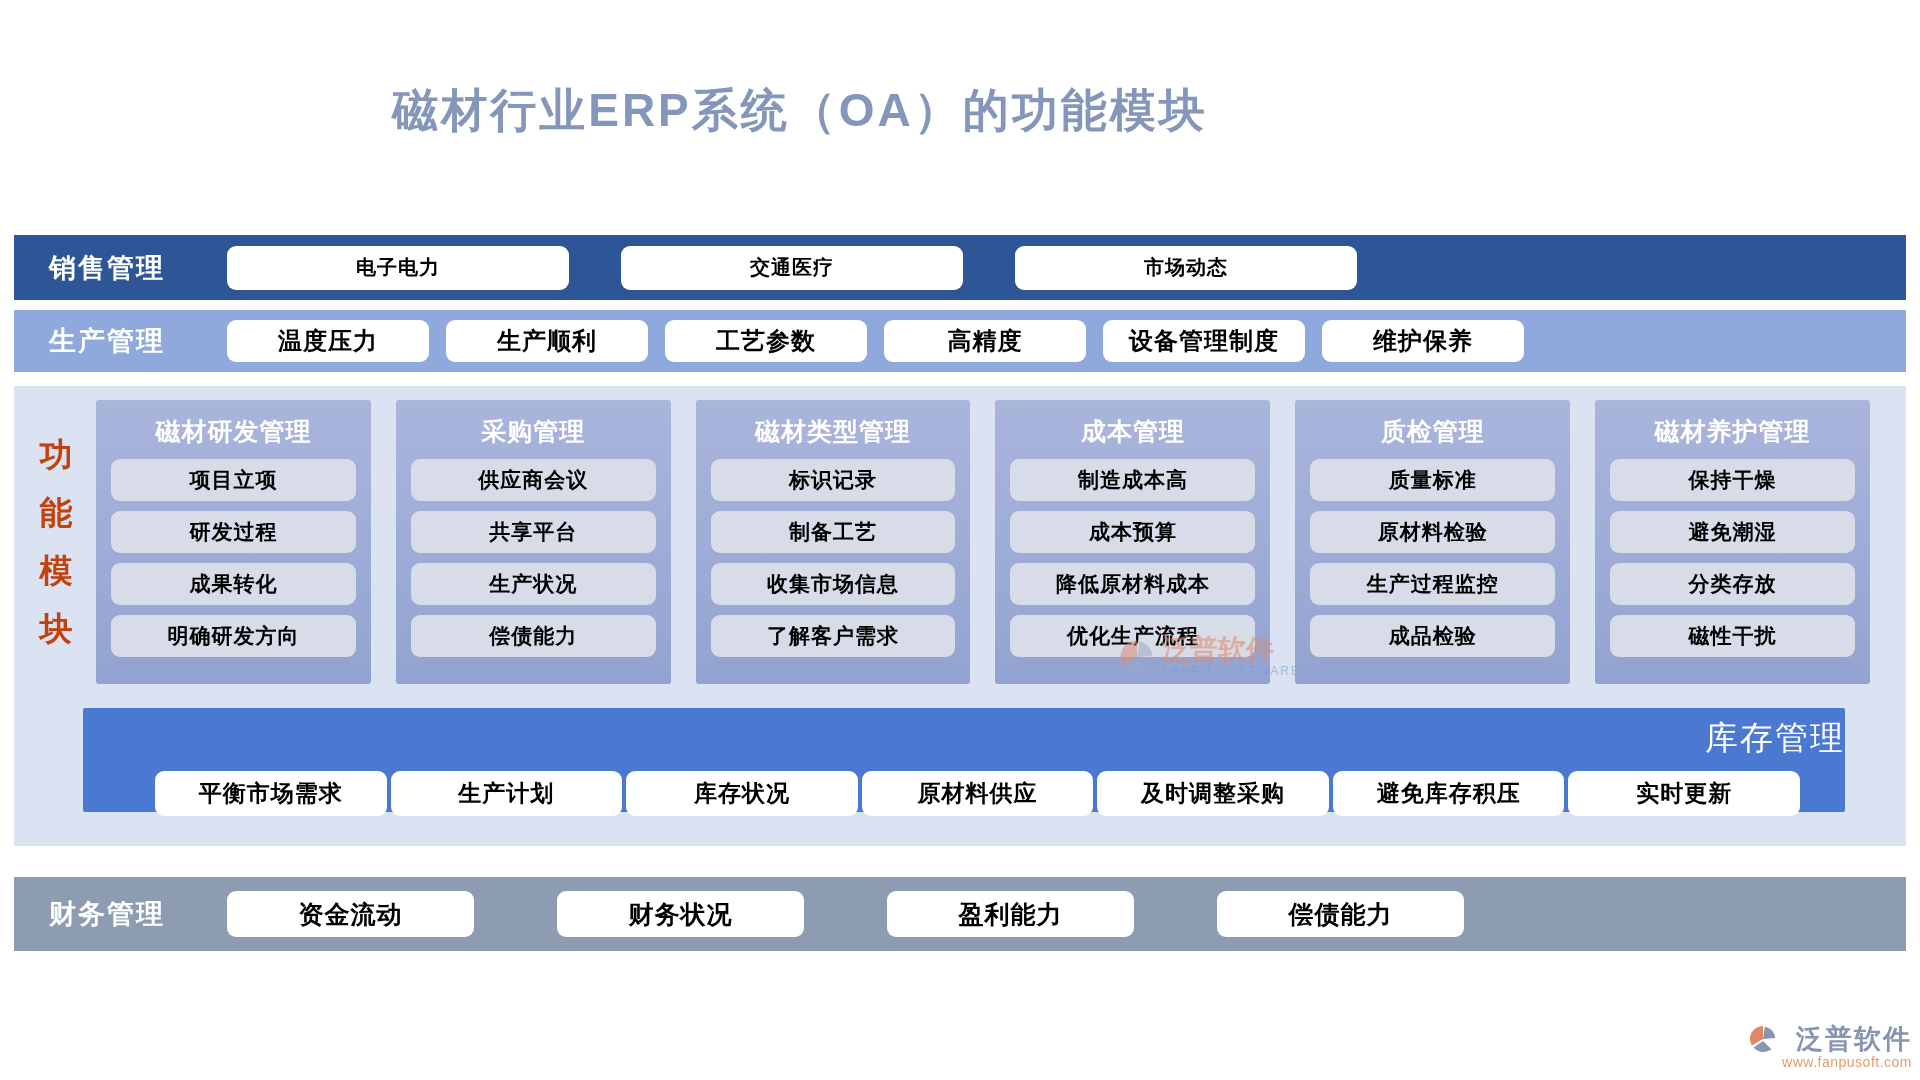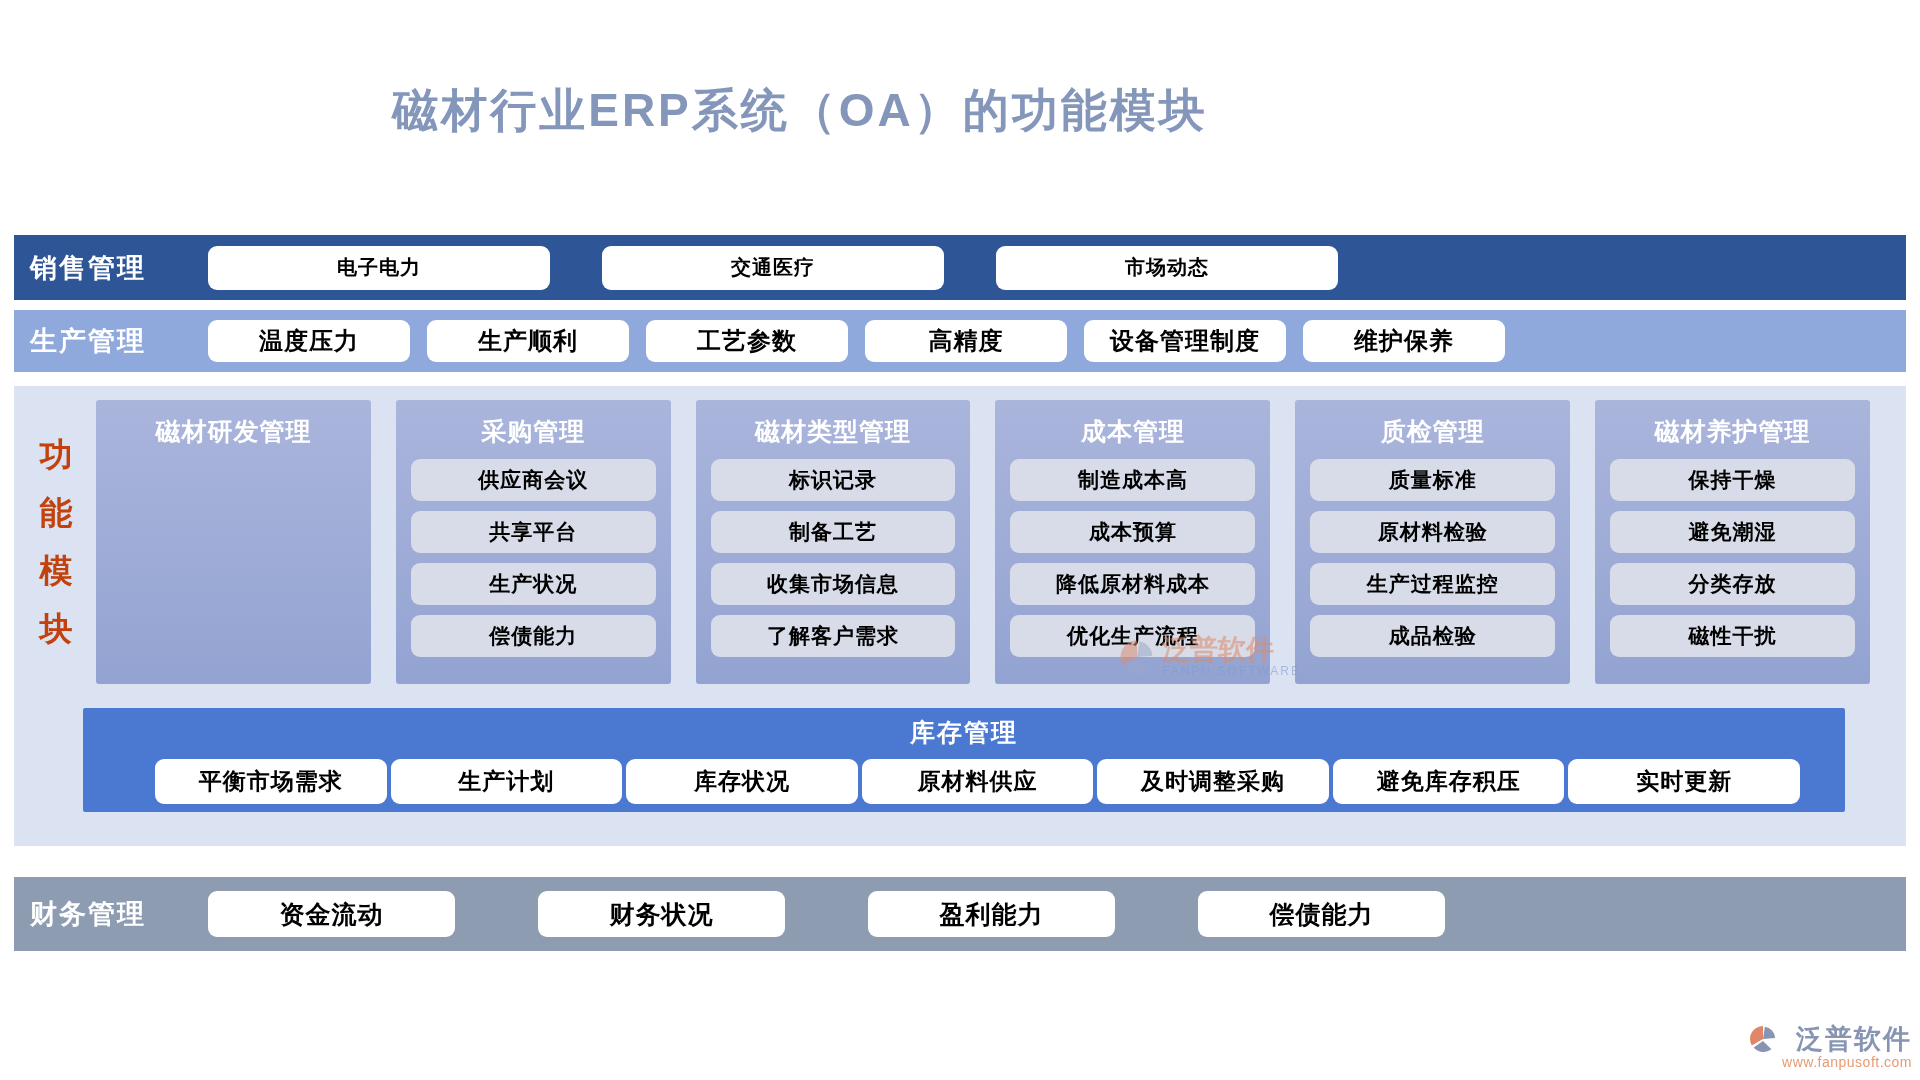--- a/index.html
+++ b/index.html
@@ -14,21 +14,21 @@
   }
   
   .band{
     position:absolute;left:14px;width:1892px;box-sizing:border-box;
     display:flex;align-items:center;
   }
   .band-sales{top:235px;height:65px;background:var(--sales-band,#2e5596);}
   .band-production{top:310px;height:62px;background:var(--production-band,#8fa9dc);}
   .band-finance{top:877px;height:74px;background:var(--finance-band,#8e9cb2);}
   .band-label{
-    flex:none;width:178px;padding-left:16px;color:#ffffff;
+    flex:none;width:178px;padding-left:35px;color:#ffffff;
     font-size:27px;font-weight:bold;letter-spacing:2px;
   }
   .pill{
     background:#ffffff;border:none;border-radius:9px;
     font-weight:bold;color:#000000;font-family:inherit;cursor:pointer;
     letter-spacing:1px;
   }
   .sales-buttons{display:flex;gap:52px;}
   .sales-buttons .pill{width:342px;height:44px;font-size:20px;}
   .prod-buttons{display:flex;gap:17px;justify-content:space-between;}
@@ -63,21 +63,21 @@
   .col-item{
     background:var(--item-bg,#d7dce8);border:none;border-radius:9px;
     height:42px;font-size:21px;font-weight:bold;color:#000000;
     font-family:inherit;cursor:pointer;letter-spacing:1px;
   }
   .inventory{
     position:absolute;left:69px;top:322px;width:1762px;height:104px;
     background:var(--inventory-band,#4b79d2);border-radius:2px;
   }
   .inv-title{
-    text-align:center;color:#ffffff;font-size:25px;font-weight:bold;
+    text-align:right;color:#ffffff;font-size:33px;font-weight:normal;
     margin-top:8px;letter-spacing:2px;
   }
   .inv-items{display:flex;gap:4px;padding:10px 45px 0 72px;}
   .inv-items .pill{flex:1;height:45px;font-size:23px;}
 
   
   .watermark{
     position:absolute;left:1104px;top:250px;display:flex;align-items:center;
     gap:6px;opacity:0.55;pointer-events:none;
   }
@@ -115,20 +115,26 @@
       <button class="pill">维护保养</button>
     </div>
 </section>
 
 <section class="main-panel">
   <div class="vertical-label">功能模块</div>
 
   <div class="columns">
       <div class="column">
       <div class="col-title">磁材研发管理</div>
+      <div class="col-items">
+          <button class="col-item">项目立项</button>
+          <button class="col-item">研发过程</button>
+          <button class="col-item">成果转化</button>
+          <button class="col-item">明确研发方向</button>
+        </div>
     </div>
       <div class="column">
       <div class="col-title">采购管理</div>
       <div class="col-items">
           <button class="col-item">供应商会议</button>
           <button class="col-item">共享平台</button>
           <button class="col-item">生产状况</button>
           <button class="col-item">偿债能力</button>
         </div>
     </div>

